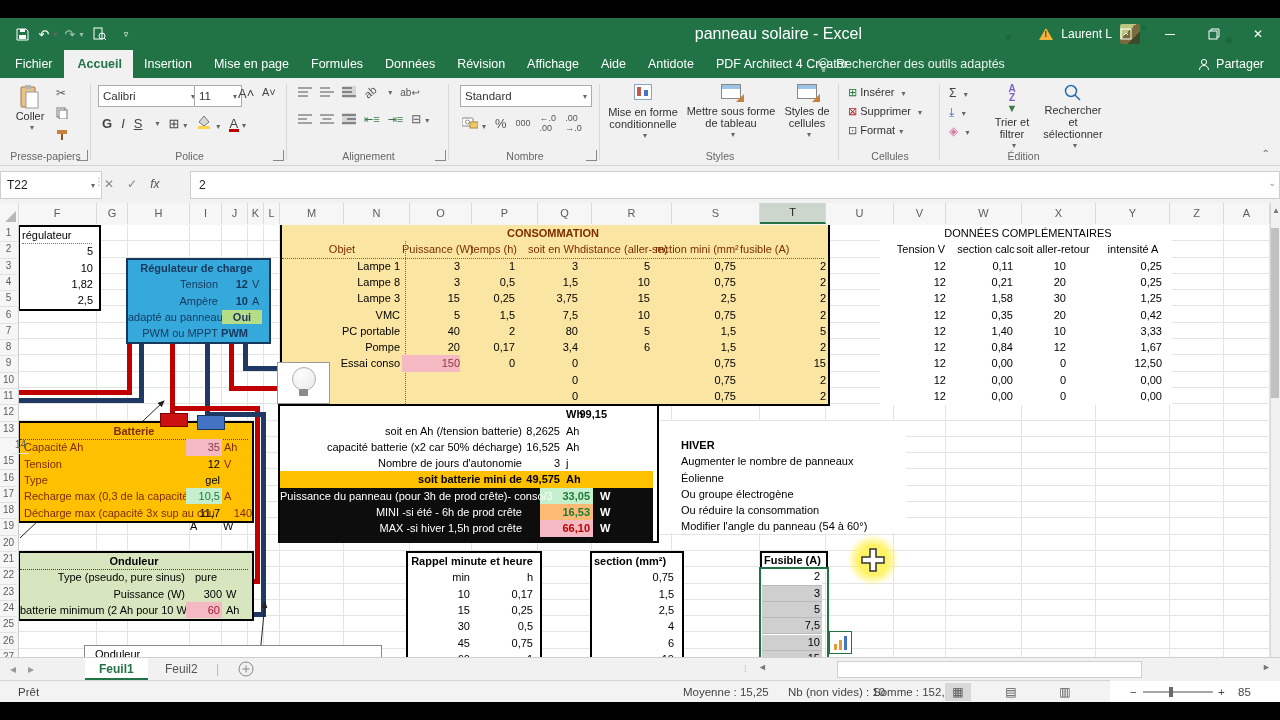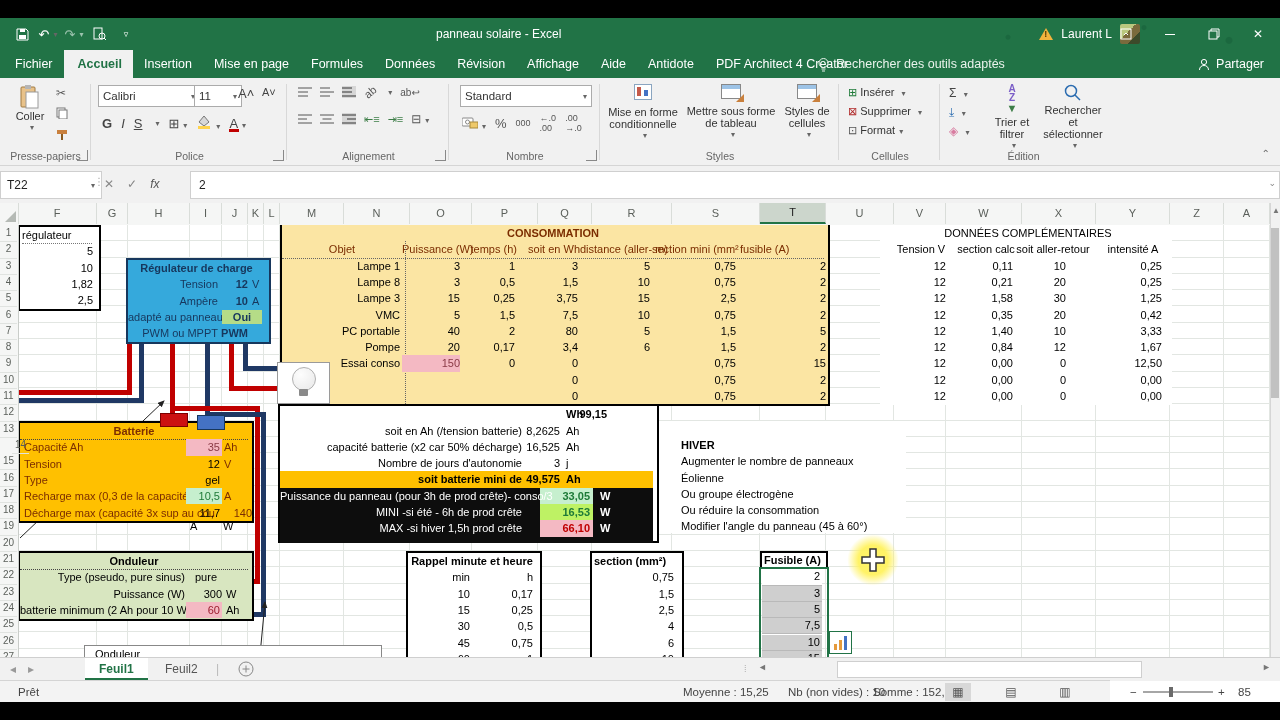--- a/index.html
+++ b/index.html
@@ -10,21 +10,21 @@
   .r{text-align:right}.c{text-align:center}.b{font-weight:bold}
   
   #topblack{left:0;top:0;width:1280px;height:18px;background:#000;}
   #titlebar{left:0;top:18px;width:1280px;height:32px;background:#217346;color:#fff;}
   #titlebar .deco{position:absolute;right:0;top:0;width:340px;height:32px;opacity:.25;
      background:radial-gradient(circle at 20% 60%,#0c4b2c 0 2px,transparent 3px),
                 radial-gradient(circle at 60% 30%,#0c4b2c 0 2px,transparent 3px),
                 radial-gradient(circle at 85% 70%,#0c4b2c 0 3px,transparent 4px);}
   .qat{position:absolute;top:0;height:32px;display:flex;align-items:center;gap:10px;left:14px;color:#fff;}
   .qat .ic{width:16px;height:16px;display:flex;align-items:center;justify-content:center;font-size:13px;}
-  #wintitle{position:absolute;top:0;left:436px;width:400px;height:32px;line-height:32px;text-align:left;font-size:12px;}
+  #wintitle{position:absolute;top:0;left:462px;width:400px;height:32px;line-height:32px;text-align:right;font-size:16px;}
   .winbtns{position:absolute;right:0;top:0;height:32px;display:flex;}
   .winbtn{width:44px;height:32px;display:flex;align-items:center;justify-content:center;font-size:12px;color:#fff;}
   #userarea{position:absolute;right:140px;top:0;height:32px;display:flex;align-items:center;gap:8px;font-size:12px;}
   .warntri{width:0;height:0;border-left:7px solid transparent;border-right:7px solid transparent;border-bottom:12px solid #f4b33d;position:relative;}
   .warntri:after{content:"!";position:absolute;left:-2px;top:1px;font-size:9px;color:#5a3c00;font-weight:bold;}
   #avatar{width:20px;height:20px;border-radius:2px;background:linear-gradient(135deg,#b9c77e 0 40%,#7a6a3c 40% 70%,#3c4a2a 70%);}
   #menubar{left:0;top:50px;width:1280px;height:28px;background:#217346;color:#fff;font-size:12.5px;}
   #menutabs{position:absolute;left:4px;top:0;height:28px;display:flex;align-items:stretch;}
   .mtab{padding:0 11px;display:flex;align-items:center;cursor:default;}
   .mtab.active{background:#f1f1f1;color:#217346;font-weight:bold;padding-left:14px;}
@@ -621,33 +621,33 @@
         <div class="abs " style="left: 0px; top: 65.2px; width: 373px; height: 16.3px; background: rgb(255, 192, 0);"></div>
         <div class="abs t r b" style="left: 0px; top: 65.2px; width: 242px; color: rgb(0, 0, 0); z-index: 1; position: absolute;">soit batterie mini de</div>
         <div class="abs t r b" style="left: 246px; top: 65.2px; width: 34px;">49,575</div>
         <div class="abs t b" style="left: 286px; top: 65.2px; width: 40px;">Ah</div>
         <div class="abs " style="left: 0px; top: 81.5px; width: 373px; height: 16.3px; background: rgb(13, 13, 13);"></div>
         <div class="abs t r " style="left: 0px; top: 81.5px; width: 242px; color: rgb(255, 255, 255); z-index: 1; position: absolute;">Puissance du panneau (pour 3h de prod crête)- conso/3</div>
         <div class="abs t r b" style="left: 260px; top: 81.5px; width: 50px; background: rgb(198, 239, 206); color: rgb(30, 122, 56); padding-right: 3px;">33,05</div>
         <div class="abs t b" style="left: 320px; top: 81.5px; width: 30px; color: rgb(255, 255, 255);">W</div>
         <div class="abs " style="left: 0px; top: 97.8px; width: 373px; height: 16.3px; background: rgb(13, 13, 13);"></div>
         <div class="abs t r " style="left: 0px; top: 97.8px; width: 242px; color: rgb(255, 255, 255); z-index: 1; position: absolute;">MINI -si été - 6h de prod crête</div>
-        <div class="abs t r b" style="left: 260px; top: 97.8px; width: 50px; background: #bef264; color: rgb(30, 122, 56); padding-right: 3px;">16,53</div>
+        <div class="abs t r b" style="left: 260px; top: 97.8px; width: 50px; background: #fdba74; color: rgb(30, 122, 56); padding-right: 3px;">16,53</div>
         <div class="abs t b" style="left: 320px; top: 97.8px; width: 30px; color: rgb(255, 255, 255);">W</div>
         <div class="abs " style="left: 0px; top: 114.1px; width: 373px; height: 22.3px; background: rgb(13, 13, 13);"></div>
         <div class="abs t r " style="left: 0px; top: 114.1px; width: 242px; color: rgb(255, 255, 255); z-index: 1; position: absolute;">MAX -si hiver 1,5h prod crête</div>
         <div class="abs t r b" style="left: 260px; top: 114.1px; width: 50px; background: rgb(244, 185, 195); color: rgb(192, 0, 0); padding-right: 3px;">66,10</div>
         <div class="abs t b" style="left: 320px; top: 114.1px; width: 30px; color: rgb(255, 255, 255);">W</div>
       </div>
       <div class="abs t b" style="left: 681px; top: 211.9px; width: 220px; z-index: 3;">HIVER</div>
       <div class="abs t " style="left: 681px; top: 228.2px; width: 225px; z-index: 3;">Augmenter le nombre de panneaux</div>
       <div class="abs t " style="left: 681px; top: 244.5px; width: 225px; z-index: 3;">Éolienne</div>
       <div class="abs t " style="left: 681px; top: 260.8px; width: 225px; z-index: 3;">Ou groupe électrogène</div>
       <div class="abs t " style="left: 681px; top: 277.1px; width: 225px; z-index: 3;">Ou réduire la consommation</div>
-      <div class="abs t " style="left: 681px; top: 293.4px; width: 225px; z-index: 3;">Modifier l'angle du panneau (45 à 60°)</div>
+      <div class="abs t " style="left: 681px; top: 293.4px; width: 225px; z-index: 3;">Modifier l'angle du panneau (54 à 60°)</div>
       <div class="abs t c" style="left: 928px; top: 0px; width: 200px; z-index: 3;">DONNÉES COMPLÉMENTAIRES</div>
       <div class="abs t c" style="left: 886px; top: 16.3px; width: 70px; z-index: 3;">Tension V</div>
       <div class="abs t c" style="left: 951px; top: 16.3px; width: 70px; z-index: 3;">section calc</div>
       <div class="abs t c" style="left: 1010px; top: 16.3px; width: 86px; z-index: 3;">soit aller-retour</div>
       <div class="abs t c" style="left: 1098px; top: 16.3px; width: 70px; z-index: 3;">intensité A</div>
       <div class="abs t r" style="left: 894px; top: 32.6px; width: 52px; z-index: 3;">12</div>
       <div class="abs t r" style="left: 946px; top: 32.6px; width: 67px; z-index: 3;">0,11</div>
       <div class="abs t r" style="left: 1013px; top: 32.6px; width: 53px; z-index: 3;">10</div>
       <div class="abs t r" style="left: 1066px; top: 32.6px; width: 96px; z-index: 3;">0,25</div>
       <div class="abs t r" style="left: 894px; top: 48.9px; width: 52px; z-index: 3;">12</div>

